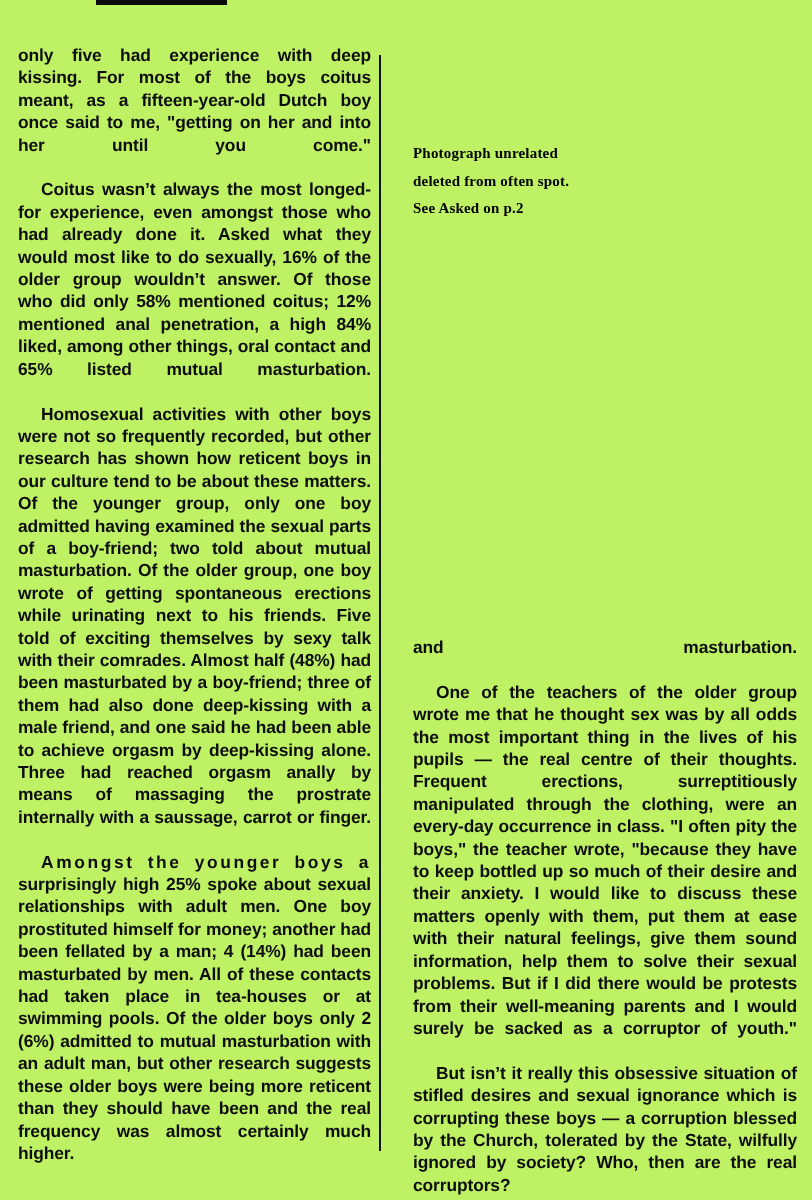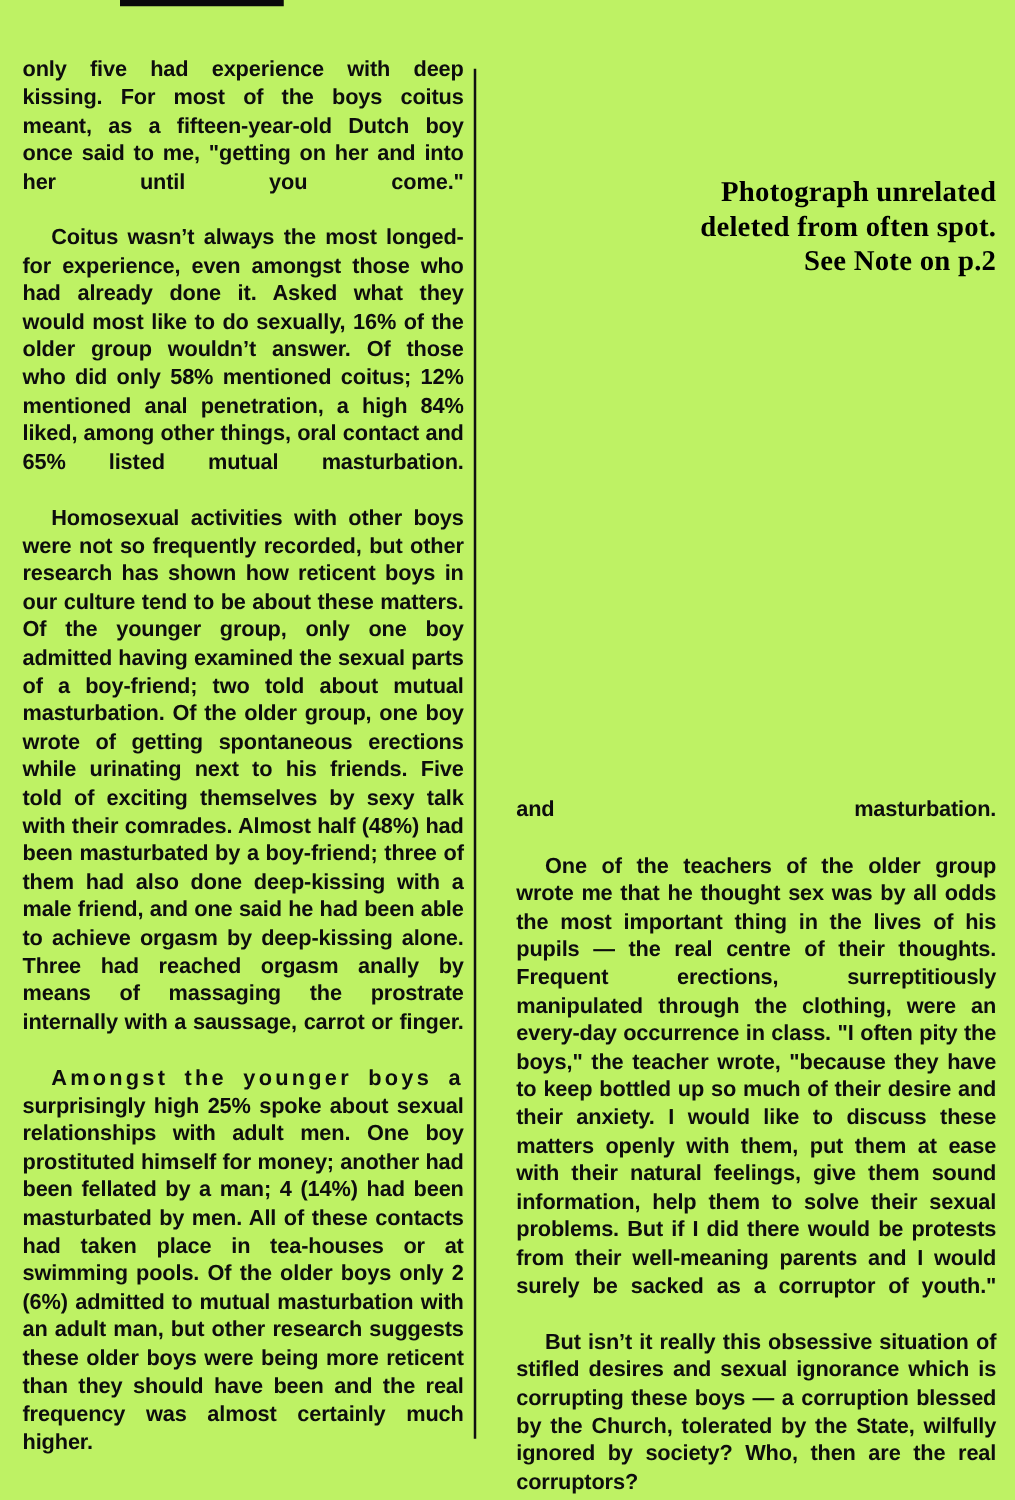--- a/index.html
+++ b/index.html
@@ -88,24 +88,24 @@
     letter-spacing: 2.6px;
     word-spacing: 3px;
   }
 
   
   .notice {
     position: absolute;
     left: 413px;
     top: 140px;
     width: 384px;
-    text-align: right;
+    text-align: left;
     font-family: "Liberation Serif", serif;
     font-weight: bold;
-    font-size: 23px;
+    font-size: 15px;
     line-height: 27.5px;
     letter-spacing: 0.2px;
     color: #000000;
   }
   .notice div { white-space: nowrap; }
 
   
   .col-right-body {
     position: absolute;
     left: 413px;
@@ -143,21 +143,21 @@
 
     <p class="para">Homosexual activities with other boys were not so frequently recorded, but other research has shown how reticent boys in our culture tend to be about these matters. Of the younger group, only one boy admitted having examined the sexual parts of a boy-friend; two told about mutual masturbation. Of the older group, one boy wrote of getting spontaneous erections while urinating next to his friends. Five told of exciting themselves by sexy talk with their comrades. Almost half (48%) had been masturbated by a boy-friend; three of them had also done deep-kissing with a male friend, and one said he had been able to achieve orgasm by deep-kissing alone. Three had reached orgasm anally by means of massaging the prostrate internally with a saussage, carrot or finger.</p>
 
     <p class="para"><span class="loose-line">Amongst the younger boys a</span> <span>surprisingly high 25% spoke about sexual relationships with adult men. One boy prostituted himself for money; another had been fellated by a man; 4 (14%) had been masturbated by men. All of these contacts had taken place in tea-houses or at swimming pools. Of the older boys only 2 (6%) admitted to mutual masturbation with an adult man, but other research suggests these older boys were being more reticent than they should have been and the real frequency was almost certainly much higher.</span></p>
 
   </div>
 
   <div class="notice">
     <div>Photograph unrelated</div>
     <div>deleted from often spot.</div>
-    <div>See Note on p.2</div>
+    <div>See Asked on p.2</div>
   </div>
 
   <div class="col-right-body">
 
     <p class="para no-indent">and masturbation.</p>
 
     <p class="para">One of the teachers of the older group wrote me that he thought sex was by all odds the most important thing in the lives of his pupils — the real centre of their thoughts. Frequent erections, surreptitiously manipulated through the clothing, were an every-day occurrence in class. "I often pity the boys," the teacher wrote, "because they have to keep bottled up so much of their desire and their anxiety. I would like to discuss these matters openly with them, put them at ease with their natural feelings, give them sound information, help them to solve their sexual problems. But if I did there would be protests from their well-meaning parents and I would surely be sacked as a corruptor of youth."</p>
 
     <p class="para">But isn’t it really this obsessive situation of stifled desires and sexual ignorance which is corrupting these boys — a corruption blessed by the Church, tolerated by the State, wilfully ignored by society? Who, then are the real corruptors?</p>
 

